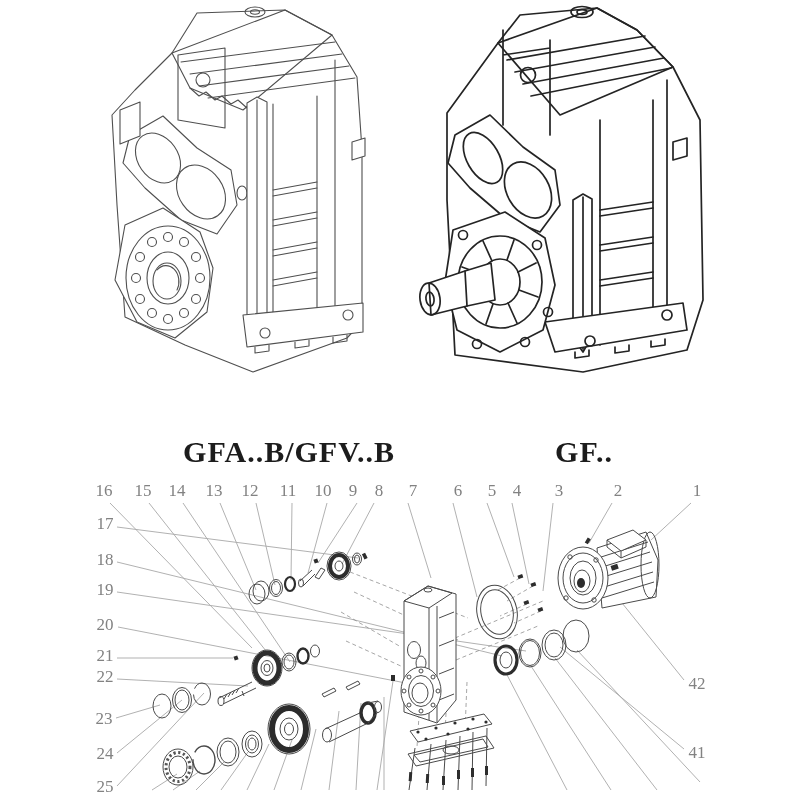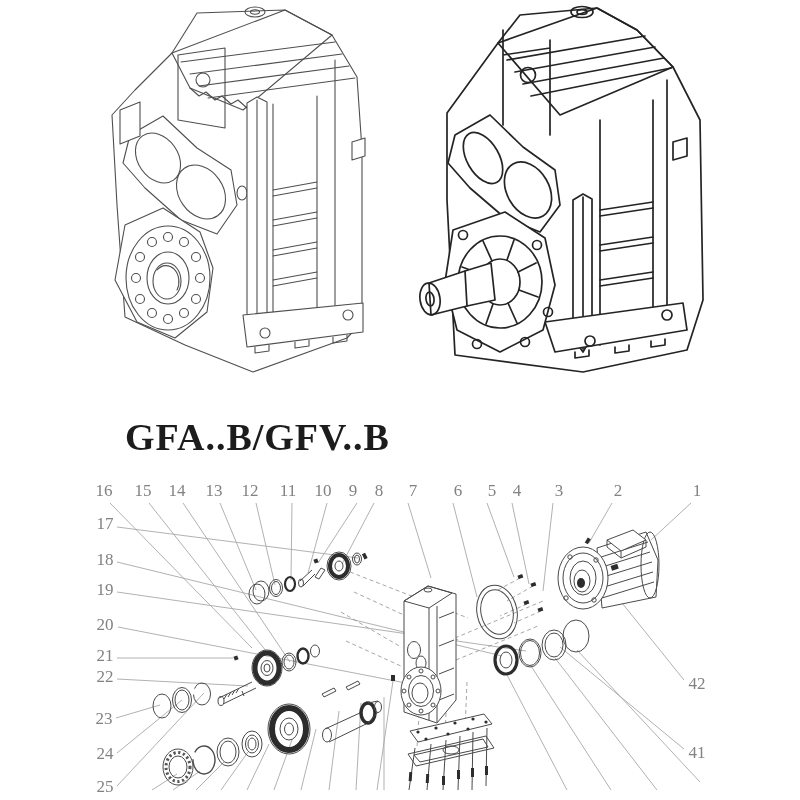--- a/index.html
+++ b/index.html
@@ -1,20 +1,20 @@
 <!DOCTYPE html>
 <html><head>
 <meta charset="utf-8">
 <style>
   html,body{margin:0;padding:0;background:#ffffff;}
   #page{position:relative;width:800px;height:800px;background:#ffffff;overflow:hidden;
         font-family:"Liberation Serif", serif;}
   .drawing{position:absolute;}
-  .model-label{position:absolute;top:417px;height:40px;line-height:40px;
-        font-weight:bold;font-size:38px;color:#1c1c1c;text-align:left;
+  .model-label{position:absolute;top:432px;height:40px;line-height:40px;
+        font-weight:bold;font-size:30px;color:#1c1c1c;text-align:right;
         letter-spacing:1px;font-family:"Liberation Serif", serif;}
   
   .d1{stroke:#4f4f4f;stroke-width:1.1;fill:none;stroke-linejoin:round;stroke-linecap:round;}
   .d1f{stroke:#4f4f4f;stroke-width:1.1;fill:#ffffff;stroke-linejoin:round;}
   .d2{stroke:#242424;stroke-width:1.7;fill:none;stroke-linejoin:round;stroke-linecap:round;}
   .d2f{stroke:#242424;stroke-width:1.7;fill:#ffffff;stroke-linejoin:round;}
   .p1{stroke:#4a4a4a;stroke-width:1;fill:none;stroke-linejoin:round;}
   .p1f{stroke:#4a4a4a;stroke-width:1;fill:#ffffff;stroke-linejoin:round;}
   .pk{stroke:#2d2d2d;fill:none;}
   .ln{stroke:#a8a8a8;stroke-width:0.9;fill:none;}
@@ -125,20 +125,21 @@
         <path class="d2" d="M114,290 L133,297 M103,303 L112,323 M88,304 L81,324 M77,292 L59,301 M76,274 L57,267 M87,261 L78,241 M102,260 L109,240 M113,272 L131,263"></path>
         <path class="d2f" d="M24,283 L60,271 L86,263 L90,300 L62,306 L26,315 Z"></path>
         <ellipse class="d2" cx="25" cy="299" rx="10" ry="16" transform="rotate(-8 25 299)"></ellipse>
         <ellipse class="d2" cx="25" cy="299" rx="4" ry="7" transform="rotate(-8 25 299)"></ellipse>
         <path class="d2" d="M60,271 L62,306"></path>
       </g>
     </g>
   </svg>
 
   <div class="model-label" style="left:125px;width:270px">GFA..B/GFV..B</div>
+  <div class="model-label" style="left:478px;width:135px">GF..</div>
 
   <svg class="drawing" style="left:0;top:468px" width="800" height="332" viewBox="0 468 800 332">
 
     <g class="ln">
       <line x1="110" y1="503" x2="252" y2="648"></line>
         <line x1="149" y1="503" x2="270" y2="656"></line>
       <line x1="183" y1="503" x2="290" y2="662"></line>
         <line x1="220" y1="503" x2="256" y2="590"></line>
       <line x1="256" y1="503" x2="275" y2="585"></line>
         <line x1="292" y1="503" x2="291" y2="580"></line>

